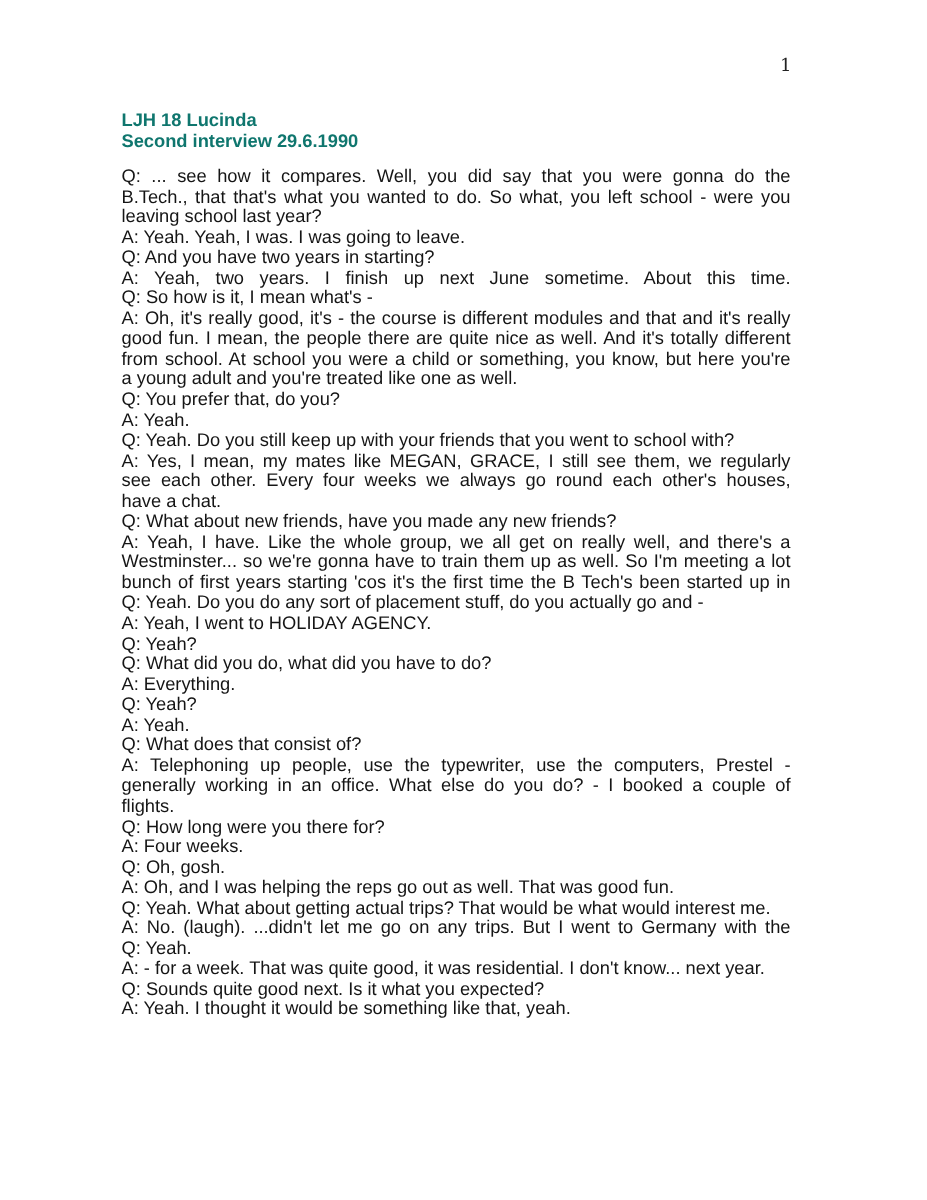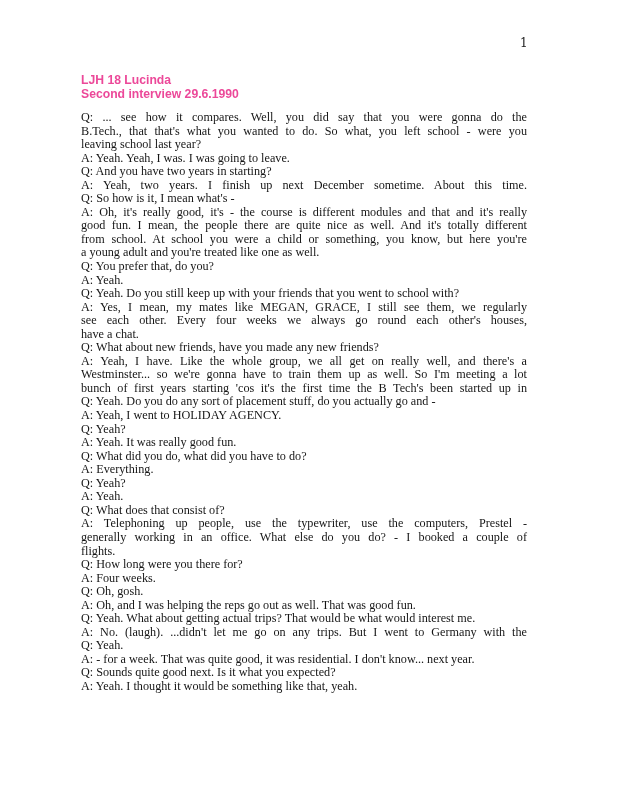--- a/index.html
+++ b/index.html
@@ -4,66 +4,65 @@
   <style>
     html, body { margin: 0; padding: 0; background: #ffffff; }
     body { width: 618px; height: 800px; position: relative; overflow: hidden; }
     .page-number {
       position: absolute; top: 36px; left: 520px;
       font-family: "DejaVu Serif", serif; font-size: 12px; color: #222;
     }
     .header {
       position: absolute; top: 74px; left: 81px;
       font-family: "Liberation Sans", sans-serif; font-weight: bold;
-      font-size: 12.2px; line-height: 13.6px; color: #ec4899;
+      font-size: 12.2px; line-height: 13.6px; color: #0f766e;
     }
     .body {
       position: absolute; top: 111px; left: 81px; width: 446px;
       font-family: "Liberation Sans", sans-serif;
       font-size: 12.2px; line-height: 13.56px; color: #151515;
     }
-    .line { white-space: nowrap; height: 13.56px; font-family: Liberation Serif, serif; }
+    .line { white-space: nowrap; height: 13.56px; }
     .line.just { text-align: justify; text-align-last: justify; white-space: normal; }
   </style>
 </head>
 <body>
 
 <div class="page-number">1</div>
 
 <div class="header">
   <div>LJH 18 Lucinda</div>
   <div>Second interview 29.6.1990</div>
 </div>
 
 <div class="body" id="transcript">
     <div class="line just">Q: ... see how it compares. Well, you did say that you were gonna do the</div>
     <div class="line just">B.Tech., that that's what you wanted to do. So what, you left school - were you</div>
     <div class="line">leaving school last year?</div>
     <div class="line">A: Yeah. Yeah, I was. I was going to leave.</div>
     <div class="line">Q: And you have two years in starting?</div>
-    <div class="line just">A: Yeah, two years. I finish up next December sometime. About this time.</div>
+    <div class="line just">A: Yeah, two years. I finish up next June sometime. About this time.</div>
     <div class="line">Q: So how is it, I mean what's -</div>
     <div class="line just">A: Oh, it's really good, it's - the course is different modules and that and it's really</div>
     <div class="line just">good fun. I mean, the people there are quite nice as well. And it's totally different</div>
     <div class="line just">from school. At school you were a child or something, you know, but here you're</div>
     <div class="line">a young adult and you're treated like one as well.</div>
     <div class="line">Q: You prefer that, do you?</div>
     <div class="line">A: Yeah.</div>
     <div class="line">Q: Yeah. Do you still keep up with your friends that you went to school with?</div>
     <div class="line just">A: Yes, I mean, my mates like MEGAN, GRACE, I still see them, we regularly</div>
     <div class="line just">see each other. Every four weeks we always go round each other's houses,</div>
     <div class="line">have a chat.</div>
     <div class="line">Q: What about new friends, have you made any new friends?</div>
     <div class="line just">A: Yeah, I have. Like the whole group, we all get on really well, and there's a</div>
     <div class="line just">Westminster... so we're gonna have to train them up as well. So I'm meeting a lot</div>
     <div class="line just">bunch of first years starting 'cos it's the first time the B Tech's been started up in</div>
     <div class="line">Q: Yeah. Do you do any sort of placement stuff, do you actually go and -</div>
     <div class="line">A: Yeah, I went to HOLIDAY AGENCY.</div>
     <div class="line">Q: Yeah?</div>
-    <div class="line">A: Yeah. It was really good fun.</div>
     <div class="line">Q: What did you do, what did you have to do?</div>
     <div class="line">A: Everything.</div>
     <div class="line">Q: Yeah?</div>
     <div class="line">A: Yeah.</div>
     <div class="line">Q: What does that consist of?</div>
     <div class="line just">A: Telephoning up people, use the typewriter, use the computers, Prestel -</div>
     <div class="line just">generally working in an office. What else do you do? - I booked a couple of</div>
     <div class="line">flights.</div>
     <div class="line">Q: How long were you there for?</div>
     <div class="line">A: Four weeks.</div>

